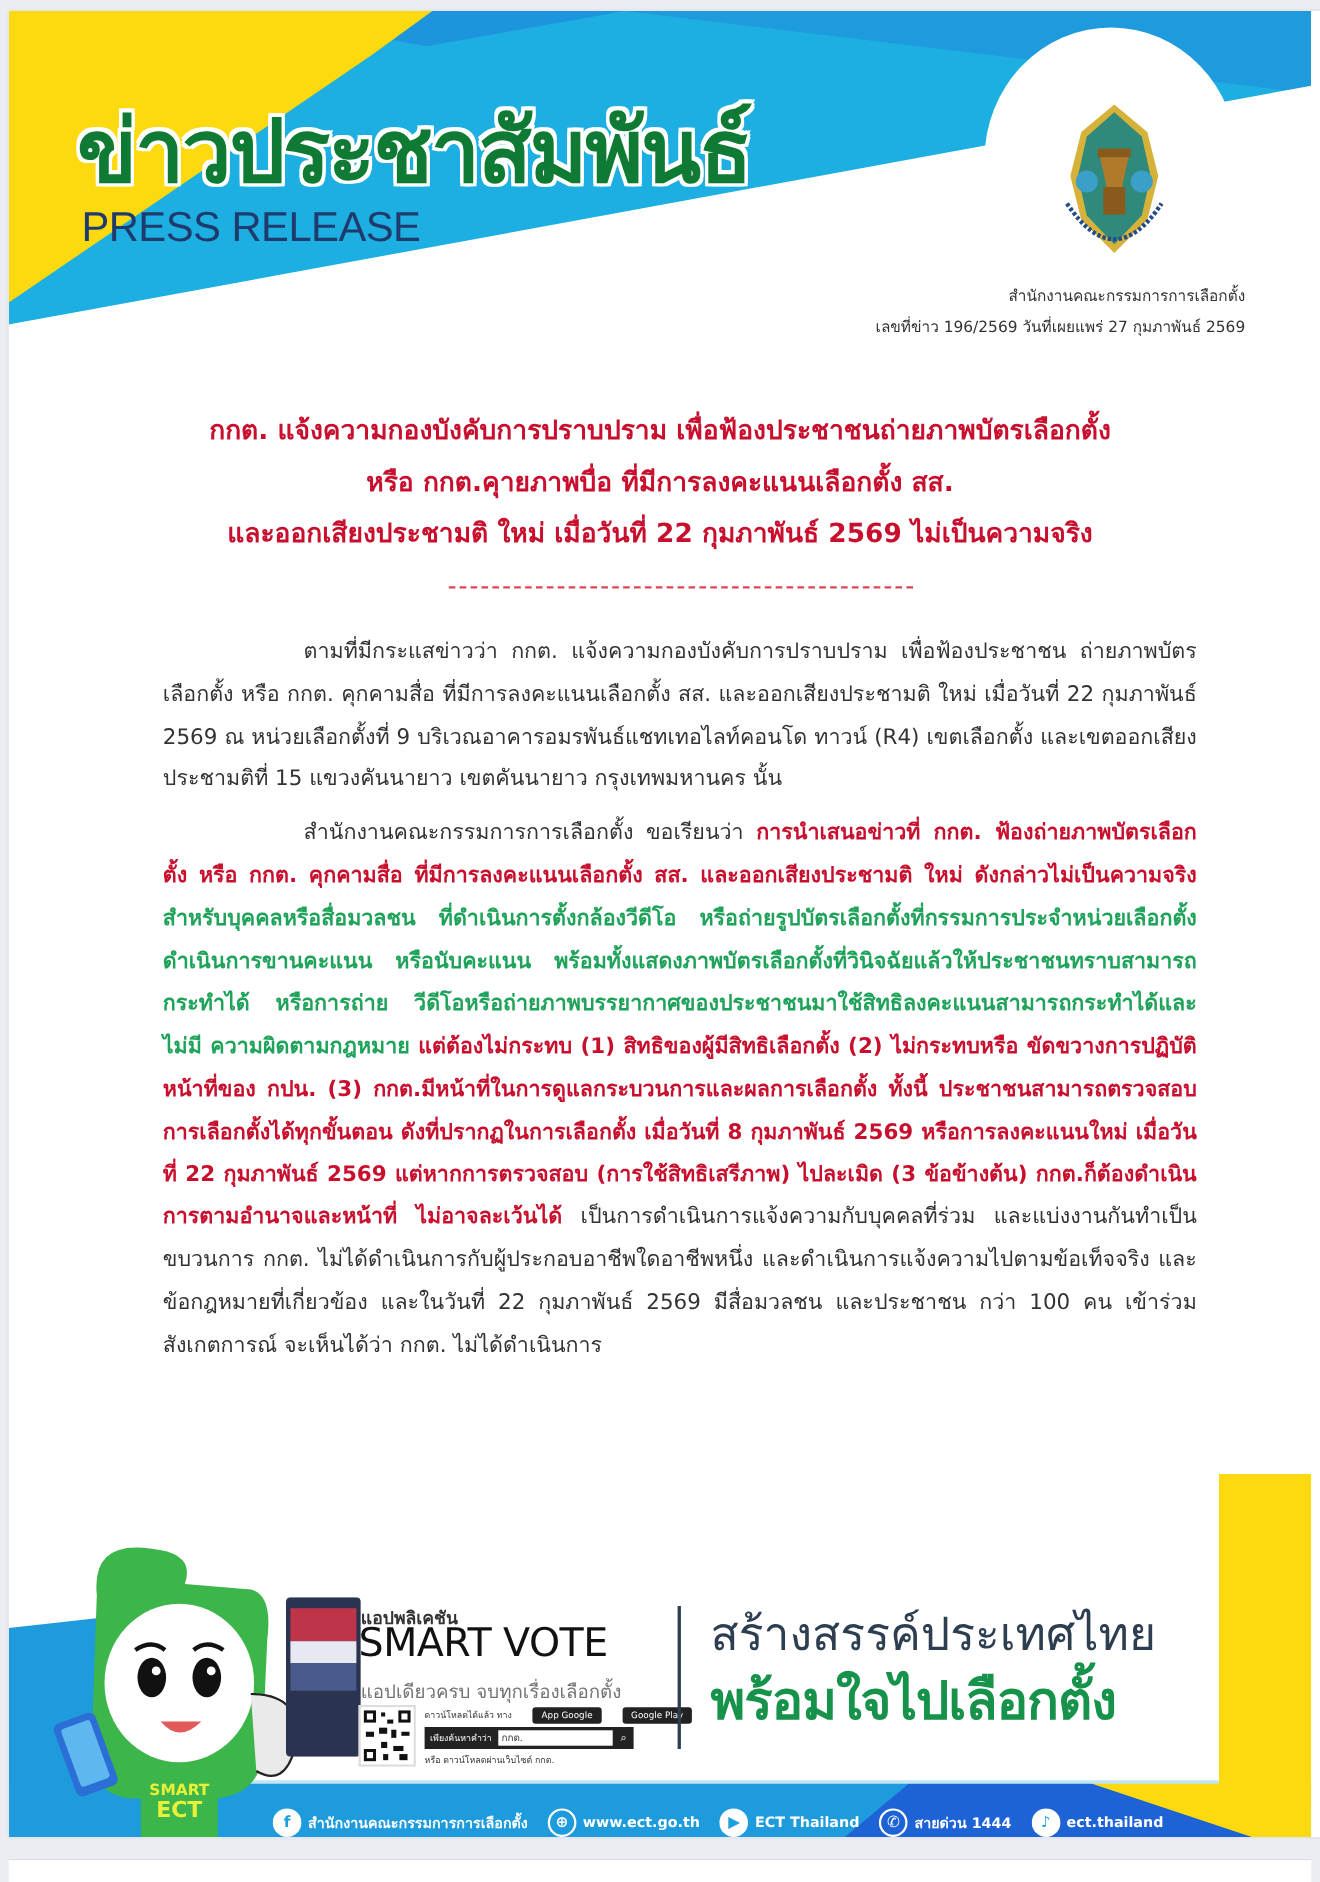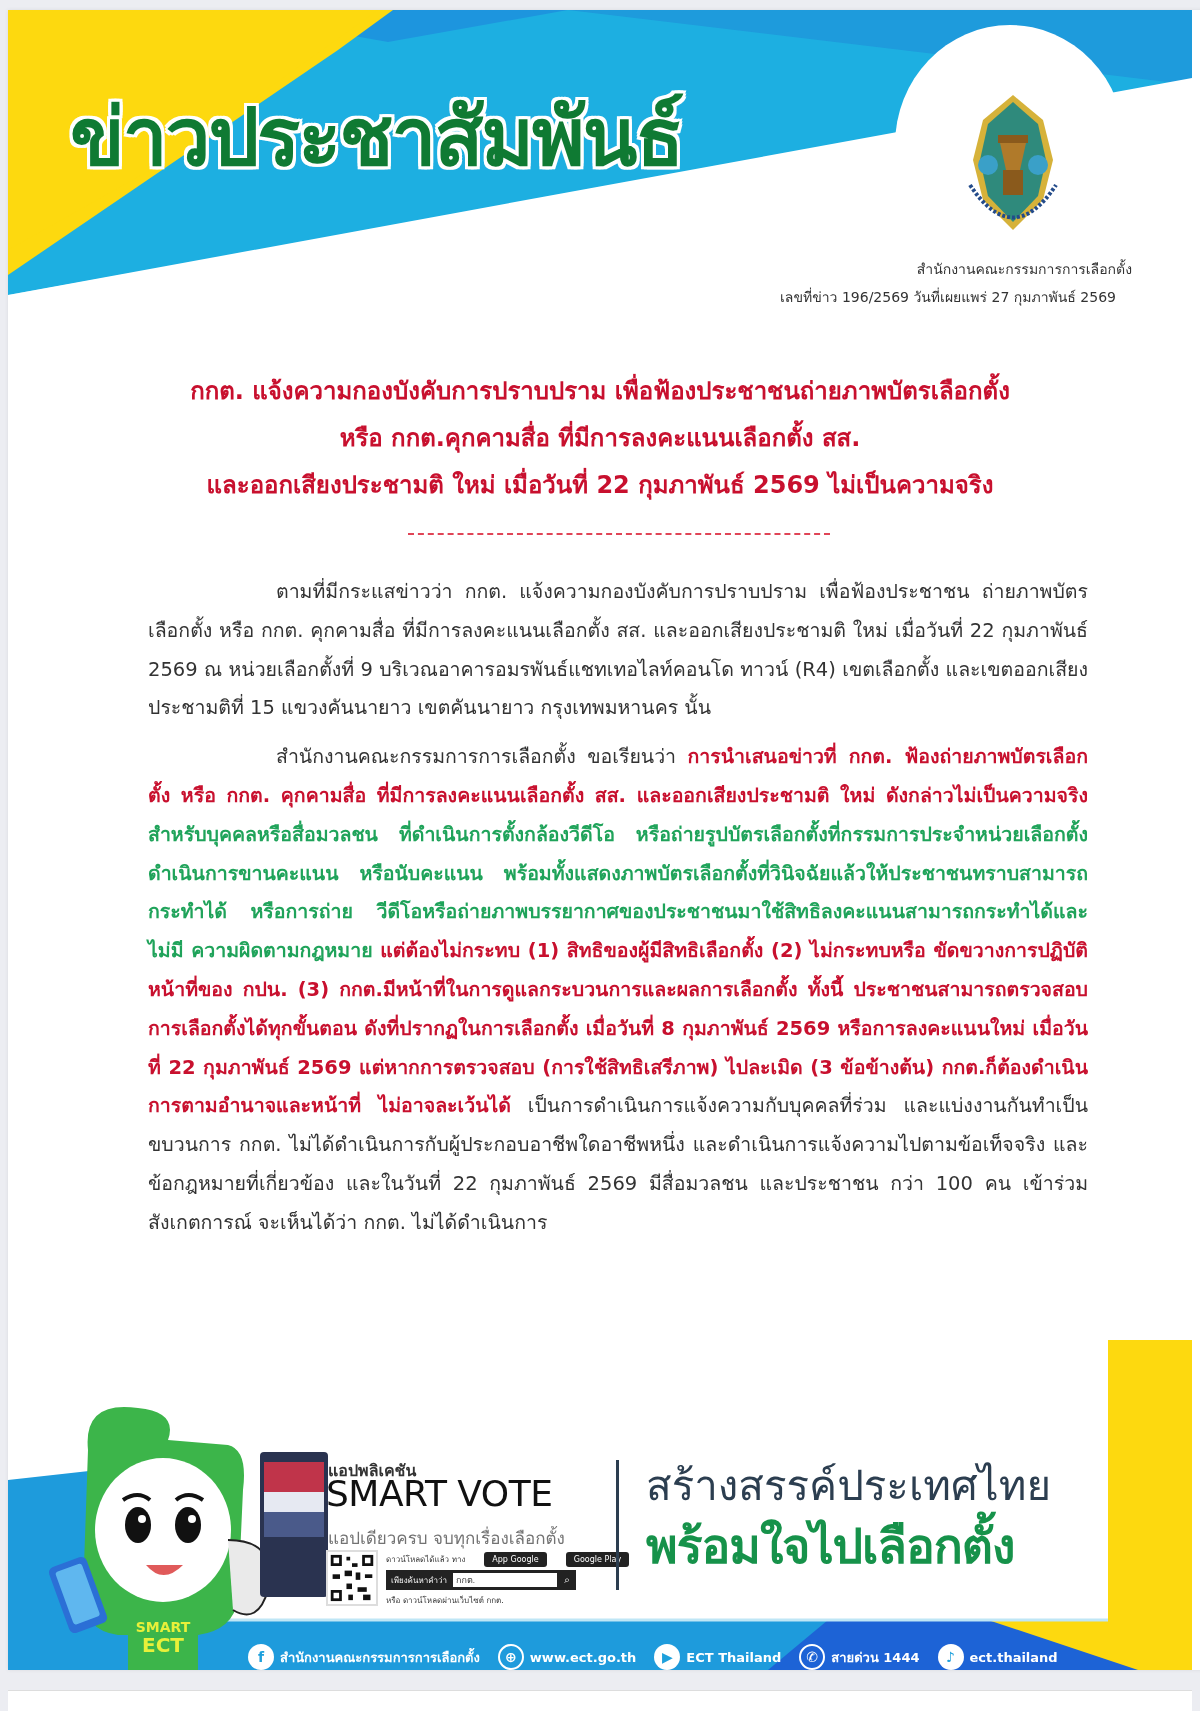--- a/index.html
+++ b/index.html
@@ -27,21 +27,21 @@
     position: absolute; left: 66px; top: 176px;
     font-family: "Liberation Sans", sans-serif; font-size: 38px; color: #1f3b6e;
     letter-spacing: -0.5px;
   }
   .emblem { position: absolute; left: 950px; top: 80px; width: 110px; height: 150px; }
   .org-line {
     position: absolute; right: 60px; top: 248px;
     font-size: 14px; color: #333; text-align: right;
   }
   .ref-line {
-    position: absolute; right: 76px; top: 276px;
+    position: absolute; right: 60px; top: 276px;
     font-size: 14px; color: #333; text-align: right; white-space: nowrap;
   }
 
   
   .headline {
     position: absolute; left: 100px; top: 358px; width: 984px;
     text-align: center; color: #c8102e; font-weight: bold;
     font-size: 24px; line-height: 47px;
   }
   .divider {
@@ -114,39 +114,40 @@
 
       <polygon points="0,0 385,0 330,40 0,265" fill="#fdd90f"></polygon>
       <polygon points="0,0 370,0 160,150 0,240" fill="#fdd90f"></polygon>
 
       <polygon points="0,285 1184,68 1184,300 0,300" fill="#ffffff"></polygon>
 
       <ellipse cx="1002" cy="135" rx="115" ry="120" fill="#ffffff"></ellipse>
     </svg>
 
     <div class="title-thai">ข่าวประชาสัมพันธ์</div>
+    <div class="title-en">PRESS RELEASE</div>
 
     <svg class="emblem" viewBox="0 0 110 150">
       <polygon points="55,5 85,30 95,70 85,110 55,140 25,110 15,70 25,30" fill="#d6b23a"></polygon>
       <polygon points="55,12 80,34 88,70 80,106 55,132 30,106 22,70 30,34" fill="#2f8a7c"></polygon>
       <rect x="40" y="45" width="30" height="8" fill="#8a5a1c"></rect>
       <path d="M42 53 L68 53 L62 80 L48 80 Z" fill="#b07a2a"></path>
       <rect x="45" y="80" width="20" height="25" fill="#8a5a1c"></rect>
       <circle cx="30" cy="75" r="10" fill="#3aa0c8"></circle>
       <circle cx="80" cy="75" r="10" fill="#3aa0c8"></circle>
       <path d="M12 95 Q55 160 98 95" fill="none" stroke="#234b8a" stroke-width="4" stroke-dasharray="3,2"></path>
     </svg>
 
     <div class="org-line">สำนักงานคณะกรรมการการเลือกตั้ง</div>
     <div class="ref-line">เลขที่ข่าว 196/2569 วันที่เผยแพร่  27  กุมภาพันธ์ 2569</div>
   </div>
 
   <div class="headline">
     <div>กกต. แจ้งความกองบังคับการปราบปราม เพื่อฟ้องประชาชนถ่ายภาพบัตรเลือกตั้ง</div>
-    <div>หรือ กกต.คุกคามสื่อ ที่มีการลงคะแนนเลือกตั้ง สส.</div>
+    <div>หรือ กกต.คุายภาพบื่อ ที่มีการลงคะแนนเลือกตั้ง สส.</div>
     <div>และออกเสียงประชามติ ใหม่ เมื่อวันที่ 22 กุมภาพันธ์ 2569 ไม่เป็นความจริง</div>
   </div>
   <div class="divider"></div>
 
   <div class="body-text">
     <p>ตามที่มีกระแสข่าวว่า กกต. แจ้งความกองบังคับการปราบปราม เพื่อฟ้องประชาชน ถ่ายภาพบัตรเลือกตั้ง หรือ กกต. คุกคามสื่อ  ที่มีการลงคะแนนเลือกตั้ง สส. และออกเสียงประชามติ ใหม่   เมื่อวันที่ 22 กุมภาพันธ์ 2569 ณ หน่วยเลือกตั้งที่ 9 บริเวณอาคารอมรพันธ์แชทเทอไลท์คอนโด ทาวน์ (R4) เขตเลือกตั้ง และเขตออกเสียงประชามติที่  15 แขวงคันนายาว เขตคันนายาว กรุงเทพมหานคร นั้น</p>
     <p><span>สำนักงานคณะกรรมการการเลือกตั้ง ขอเรียนว่า </span><span class="red">การนำเสนอข่าวที่ กกต. ฟ้องถ่ายภาพบัตรเลือกตั้ง หรือ กกต. คุกคามสื่อ ที่มีการลงคะแนนเลือกตั้ง สส. และออกเสียงประชามติ ใหม่ ดังกล่าวไม่เป็นความจริง</span><span class="green">  สำหรับบุคคลหรือสื่อมวลชน ที่ดำเนินการตั้งกล้องวีดีโอ หรือถ่ายรูปบัตรเลือกตั้งที่กรรมการประจำหน่วยเลือกตั้ง ดำเนินการขานคะแนน หรือนับคะแนน พร้อมทั้งแสดงภาพบัตรเลือกตั้งที่วินิจฉัยแล้วให้ประชาชนทราบสามารถกระทำได้  หรือการถ่าย วีดีโอหรือถ่ายภาพบรรยากาศของประชาชนมาใช้สิทธิลงคะแนนสามารถกระทำได้และไม่มี ความผิดตามกฎหมาย</span><span class="red">  แต่ต้องไม่กระทบ (1) สิทธิของผู้มีสิทธิเลือกตั้ง (2) ไม่กระทบหรือ ขัดขวางการปฏิบัติหน้าที่ของ กปน. (3) กกต.มีหน้าที่ในการดูแลกระบวนการและผลการเลือกตั้ง ทั้งนี้ ประชาชนสามารถตรวจสอบการเลือกตั้งได้ทุกขั้นตอน ดังที่ปรากฏในการเลือกตั้ง เมื่อวันที่ 8 กุมภาพันธ์ 2569 หรือการลงคะแนนใหม่ เมื่อวันที่ 22 กุมภาพันธ์ 2569  แต่หากการตรวจสอบ (การใช้สิทธิเสรีภาพ) ไปละเมิด (3 ข้อข้างต้น) กกต.ก็ต้องดำเนินการตามอำนาจและหน้าที่ ไม่อาจละเว้นได้</span><span>  เป็นการดำเนินการแจ้งความกับบุคคลที่ร่วม และแบ่งงานกันทำเป็นขบวนการ กกต. ไม่ได้ดำเนินการกับผู้ประกอบอาชีพใดอาชีพหนึ่ง และดำเนินการแจ้งความไปตามข้อเท็จจริง และข้อกฎหมายที่เกี่ยวข้อง และในวันที่ 22 กุมภาพันธ์ 2569 มีสื่อมวลชน และประชาชน กว่า 100 คน เข้าร่วมสังเกตการณ์ จะเห็นได้ว่า กกต. ไม่ได้ดำเนินการ</span></p>
   </div>
 
   <div class="footer">

